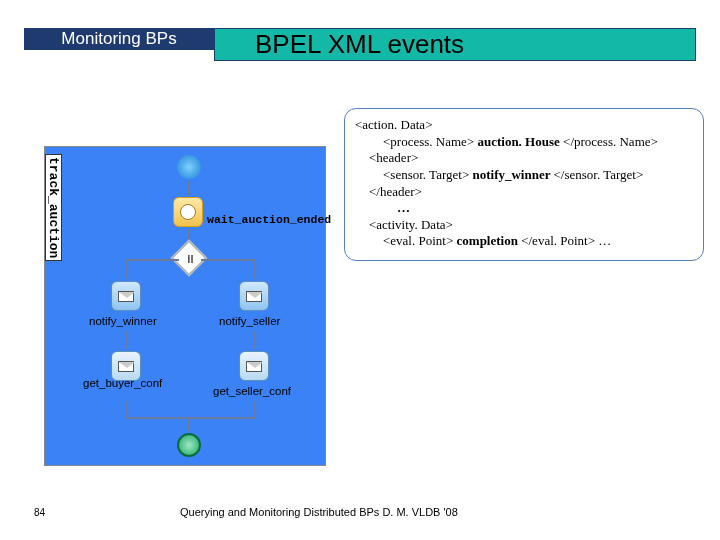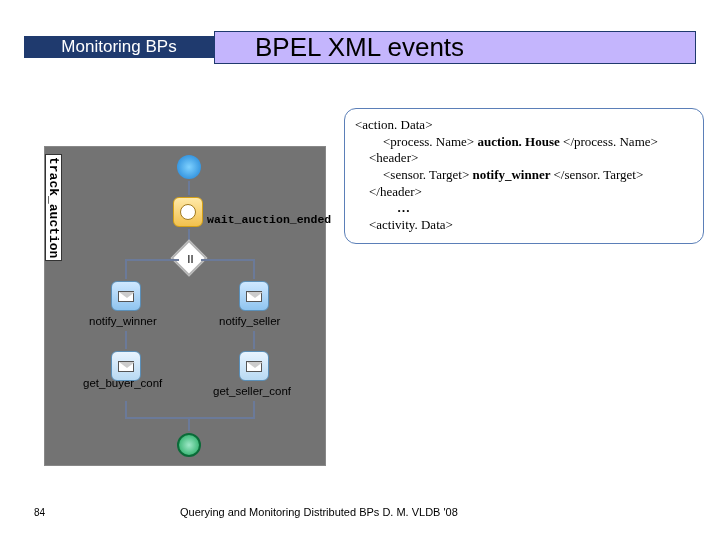--- a/index.html
+++ b/index.html
@@ -8,51 +8,51 @@
     height: 540px;
     background: #fff;
     font-family: Arial, Helvetica, sans-serif;
     position: relative;
     overflow: hidden;
   }
   .header-row {
     position: absolute;
     top: 28px; left: 24px; right: 24px;
     display: flex;
-    align-items: center;
+    align-items: flex-start;
     height: 38px;
   }
   .header-left {
     background: #1f3a6e;
     color: #fff;
     font-size: 17px;
     display: flex;
     align-items: center;
     justify-content: center;
     width: 190px;
     border: 1px solid #1f3a6e;
   }
   .header-right {
     flex: 1;
     border: 1px solid #1f3a6e;
-    background: #c4b5fd;
+    background: #14b8a6;
     display: flex;
     align-items: center;
     padding-left: 40px;
     font-size: 26px;
     color: #000;
   }
   .diagram {
     position: absolute;
     top: 146px;
     left: 44px;
     width: 282px;
     height: 320px;
     border: 1px solid #888;
-    background: #737373;
+    background: #3b82f6;
   }
   .track-label {
     position: absolute;
     top: 146px;
     left: 44px;
     transform-origin: top left;
     transform: translate(18px, 8px) rotate(90deg);
     font-family: "Courier New", monospace;
     font-weight: bold;
     font-size: 13px;
@@ -221,16 +221,19 @@
   <div class="line i2">
     <span>&lt;process. Name&gt;</span><span class="bold"> auction. House </span><span>&lt;/process. Name&gt;</span>
   </div>
   <div class="line i1">&lt;header&gt;</div>
   <div class="line i2">
     <span>&lt;sensor. Target&gt;</span><span class="bold"> notify_winner </span><span>&lt;/sensor. Target&gt;</span>
   </div>
   <div class="line i1">&lt;/header&gt;</div>
   <div class="line i3 bold">…</div>
   <div class="line i1">&lt;activity. Data&gt;</div>
+  <div class="line i2">
+    <span>&lt;eval. Point&gt;</span><span class="bold"> completion </span><span>&lt;/eval. Point&gt; …</span>
+  </div>
 </div>
 
 <div class="footer-num">84</div>
 <div class="footer-text">Querying and Monitoring Distributed BPs D. M. VLDB '08</div>
 
 </body></html>

